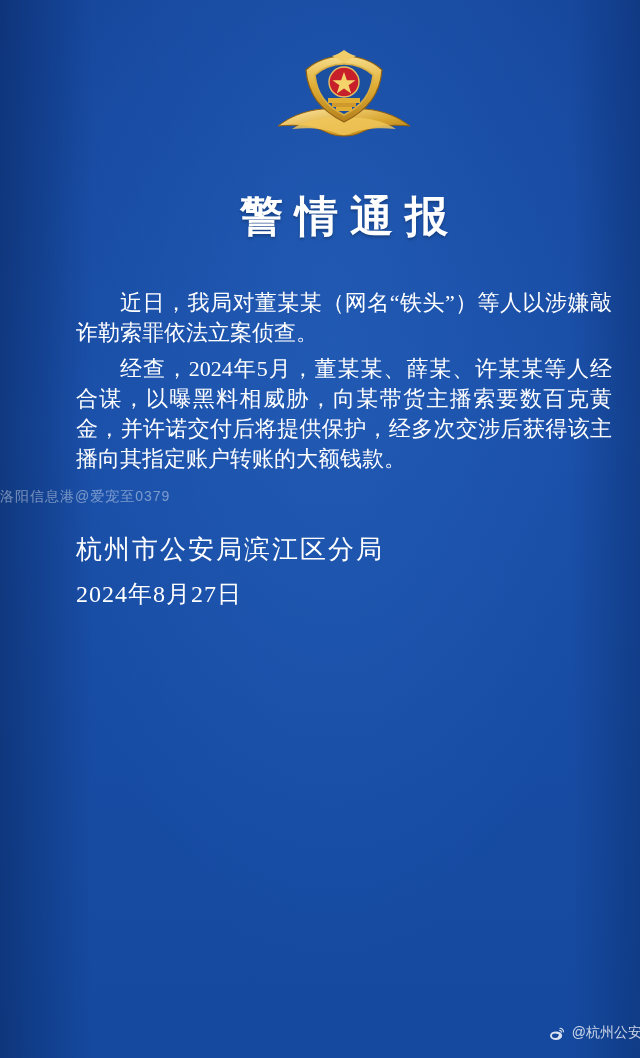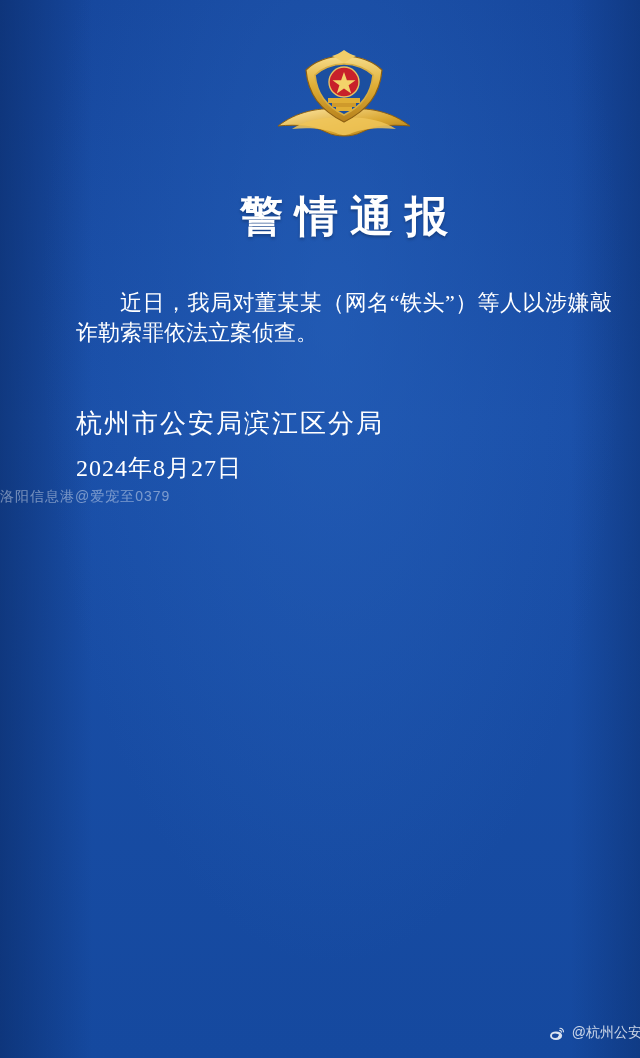--- a/index.html
+++ b/index.html
@@ -171,20 +171,21 @@
 
           <path d="M76 6 C80 9 84 11 88 12 C84 14 80 16 76 19 C72 16 68 14 64 12 C68 11 72 9 76 6 Z" fill="#f1cd69"></path>
         </svg>
       </div>
     </div>
 
     <div class="title">警情通报</div>
 
     <div class="body-text">
       <p class="para">近日，我局对董某某（网名“铁头”）等人以涉嫌敲诈勒索罪依法立案侦查。</p>
+      <p class="para">经查，2024年5月，董某某、薛某、许某某等人经合谋，以曝黑料相威胁，向某带货主播索要数百克黄金，并许诺交付后将提供保护，经多次交涉后获得该主播向其指定账户转账的大额钱款。</p>
     </div>
 
     <div class="signature">
       <div class="sig-org">杭州市公安局滨江区分局</div>
       <div class="sig-date">2024年8月27日</div>
     </div>
 
   </div>
 
   <div class="watermark">洛阳信息港@爱宠至0379</div>

